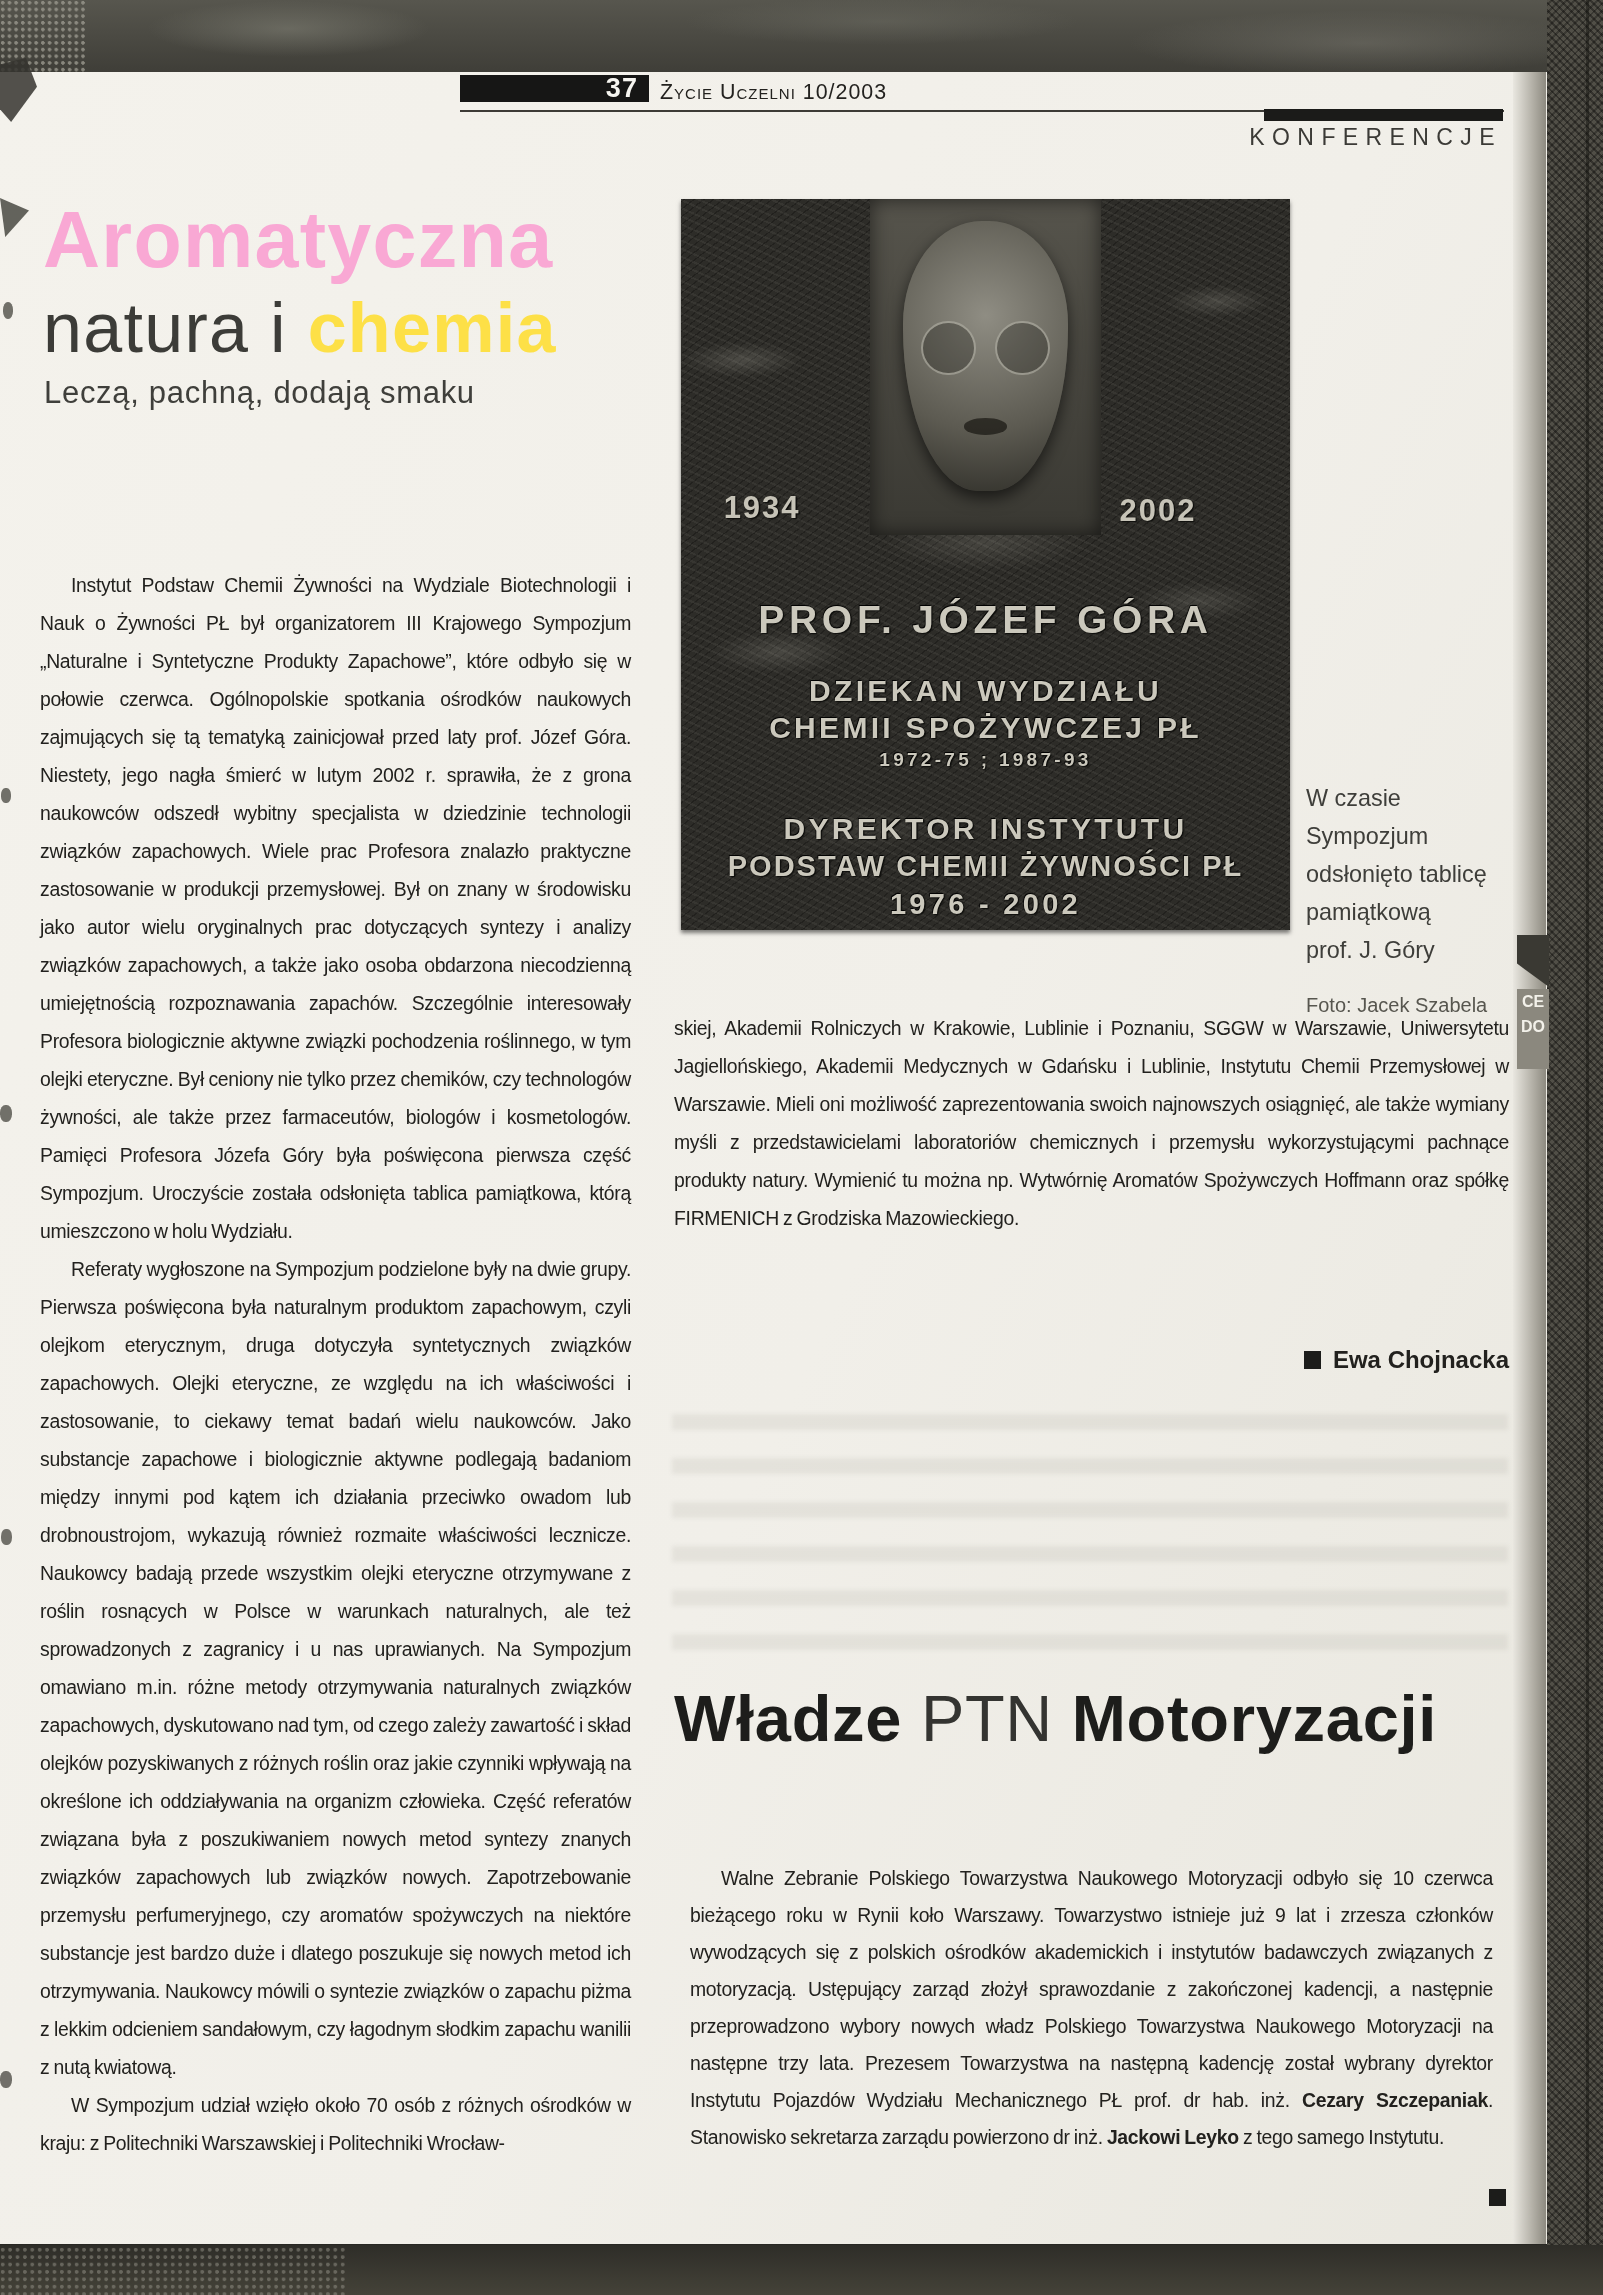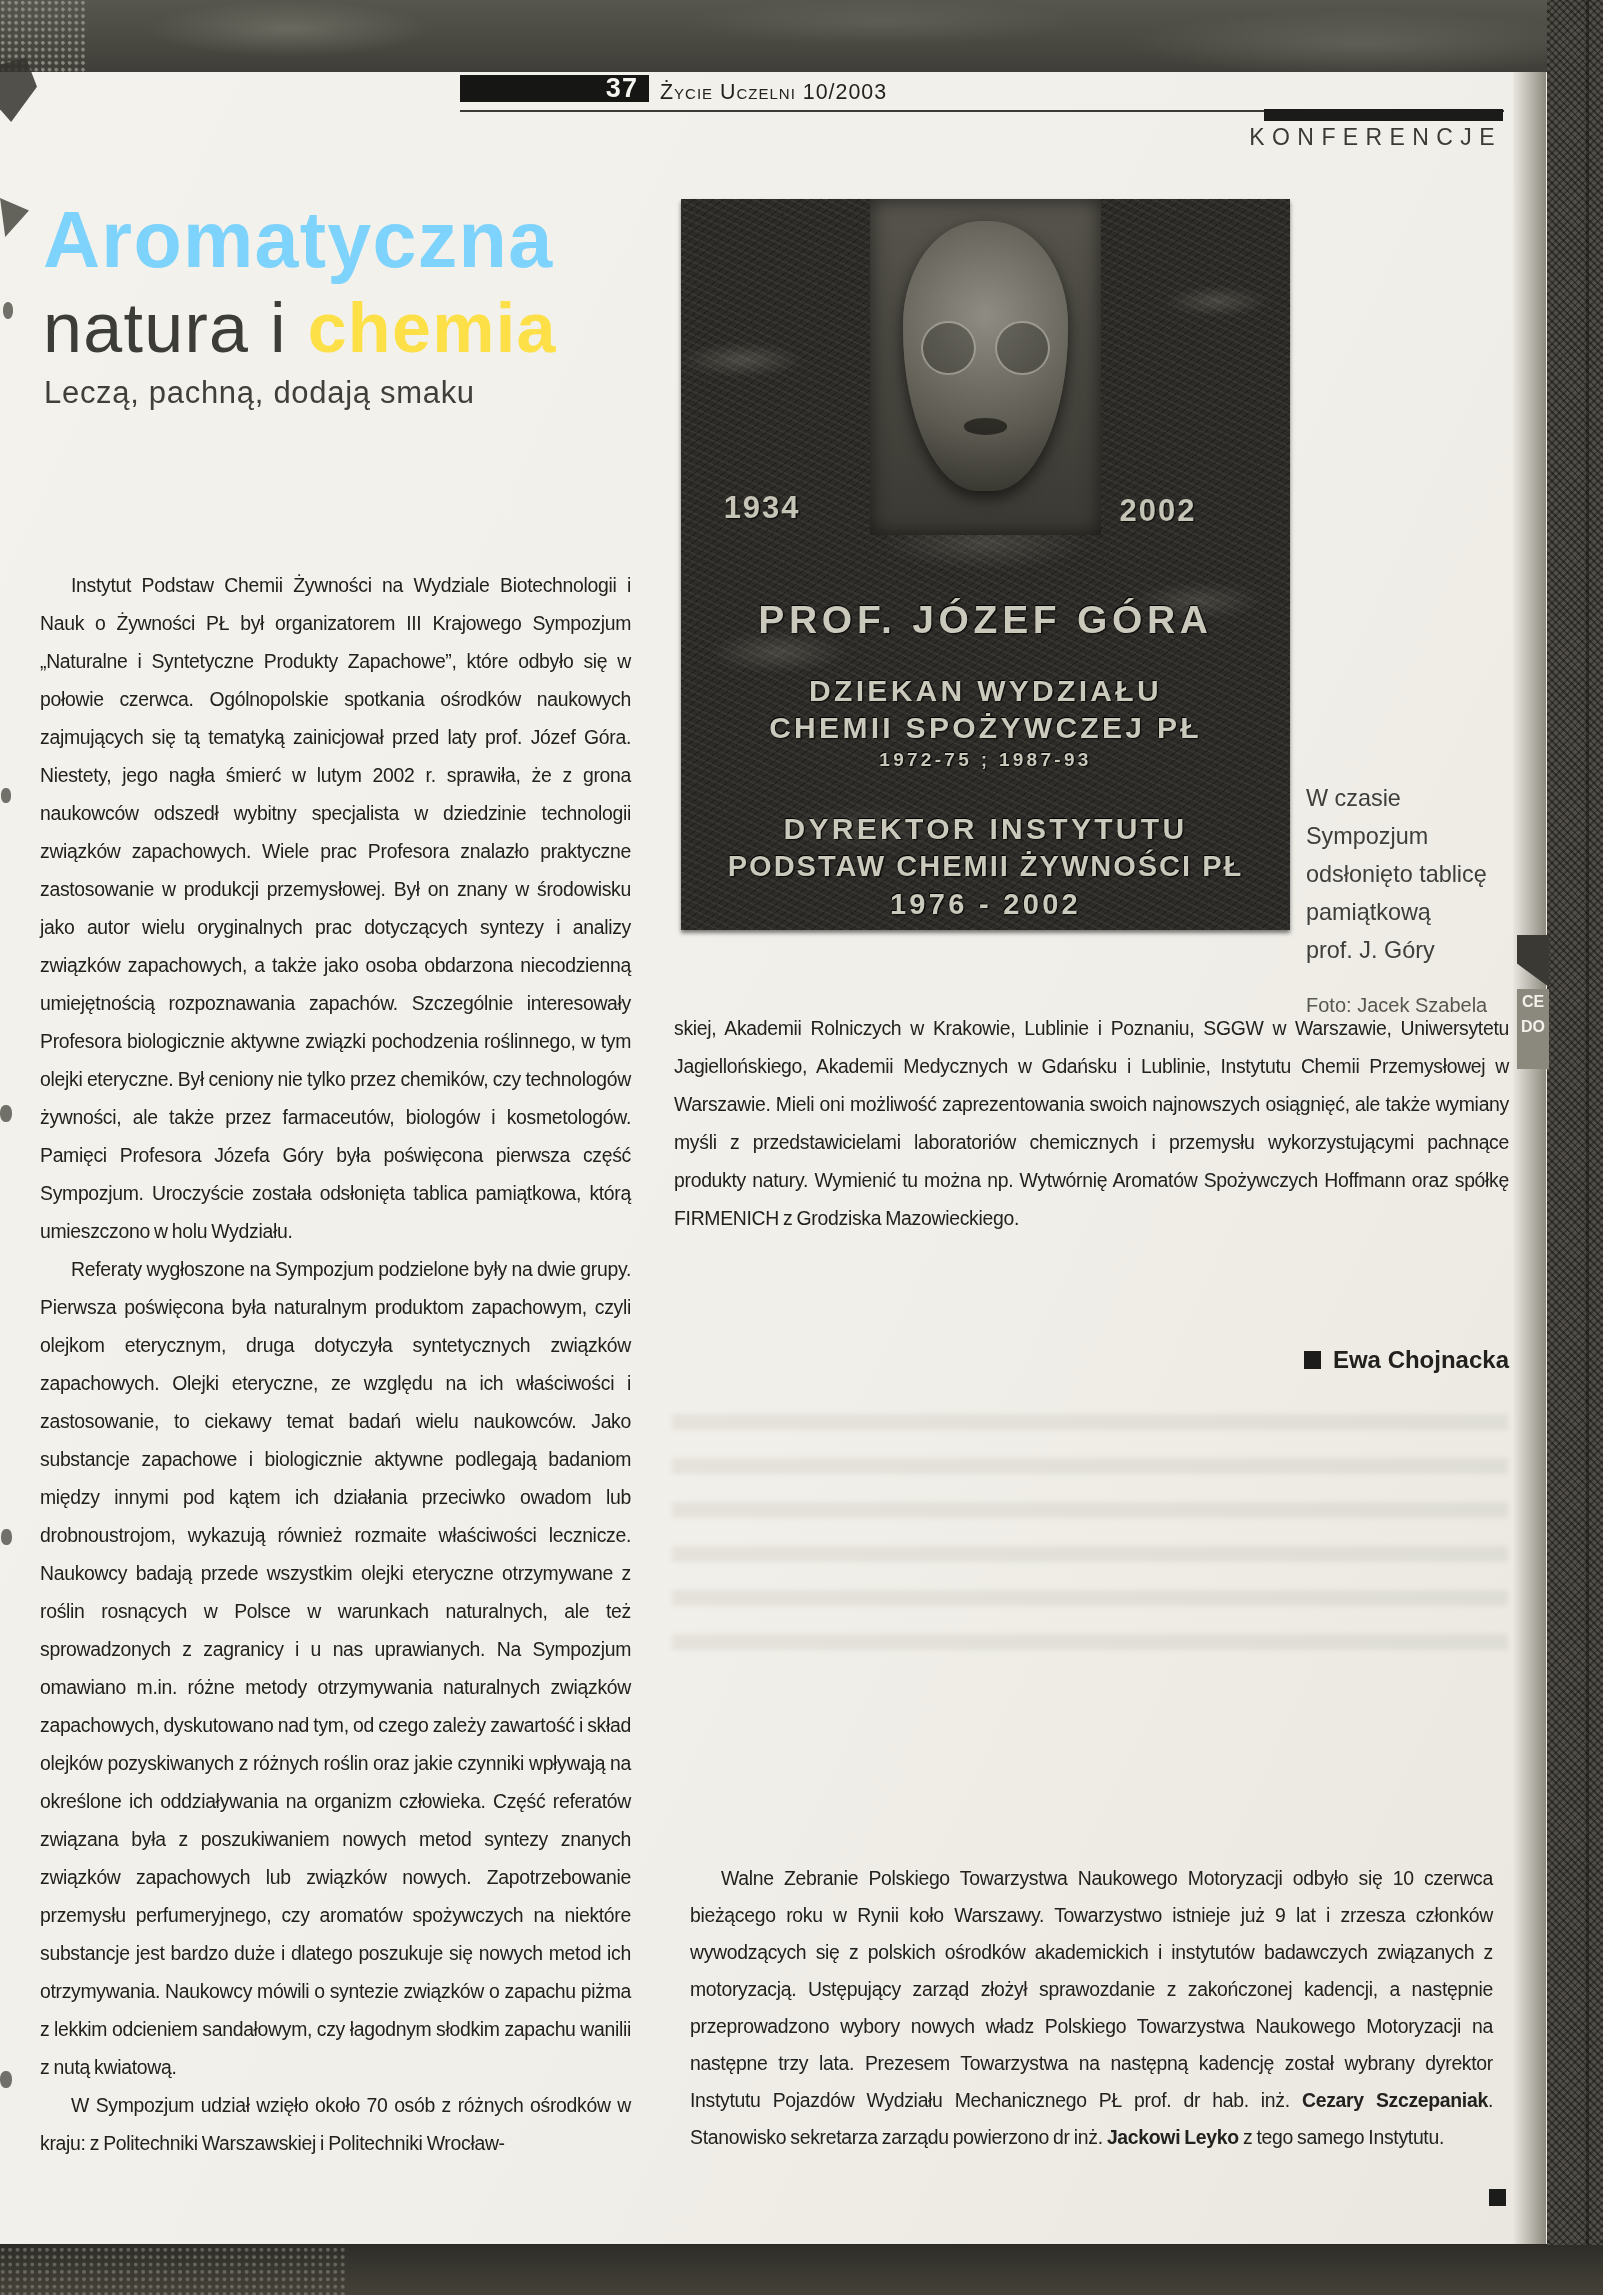--- a/index.html
+++ b/index.html
@@ -35,21 +35,21 @@
   
   .pn-box{position:absolute;left:460px;top:75px;width:189px;height:27px;background:#161615;
     color:#f6f5f0;font-size:27px;font-weight:bold;text-align:right;line-height:27px;padding-right:10.7px;letter-spacing:1.3px;}
   .journal{position:absolute;left:660px;top:80px;font-variant:small-caps;font-size:21.4px;color:#23221f;letter-spacing:1px;}
   .header-rule{position:absolute;left:460px;top:110px;width:1044px;height:2px;background:#3d3b36;}
   .konf-bar{position:absolute;left:1264px;top:109px;width:239px;height:12px;background:#1b1b19;}
   .konf-text{position:absolute;left:1137px;top:124px;width:365px;text-align:right;
     font-size:23px;letter-spacing:7.4px;margin-right:-7.4px;color:#3b3a36;}
 
   
-  .t1{position:absolute;left:43px;top:194px;font-size:79px;font-weight:bold;color:#7dd3fc;letter-spacing:1.3px;}
+  .t1{position:absolute;left:43px;top:194px;font-size:79px;font-weight:bold;color:#f9a8d4;letter-spacing:1.3px;}
   .t2{position:absolute;left:43px;top:288px;font-size:70px;color:#3c3c38;letter-spacing:1.3px;}
   .t2 .bold{font-weight:bold;color:#fde047;}
   .subtitle{position:absolute;left:44px;top:375px;font-size:31px;color:#3f3f3b;letter-spacing:0.7px;}
 
   
   .bodytext{font-size:19.4px;color:#22211e;text-align:justify;letter-spacing:-0.3px;word-spacing:-1px;}
   .col1{position:absolute;left:40px;top:566px;width:591px;line-height:38px;}
   .col1 p{margin:0;text-indent:31px;}
   .col2a{position:absolute;left:674px;top:1009px;width:835px;line-height:38px;}
   .col2a p{margin:0;}
@@ -178,20 +178,21 @@
   <div class="col2a bodytext">
     <p>skiej, Akademii Rolniczych w Krakowie, Lublinie i Poznaniu, SGGW w Warszawie, Uniwersytetu Jagiellońskiego, Akademii Medycznych w Gdańsku i Lublinie, Instytutu Chemii Przemysłowej w Warszawie. Mieli oni możliwość zaprezentowania swoich najnowszych osiągnięć, ale także wymiany myśli z przedstawicielami laboratoriów chemicznych i przemysłu wykorzystującymi pachnące produkty natury. Wymienić tu można np. Wytwórnię Aromatów Spożywczych Hoffmann oraz spółkę FIRMENICH z Grodziska Mazowieckiego.</p>
   </div>
 
   <div class="byline">
     <span class="sq"></span><span>Ewa Chojnacka</span>
   </div>
 
   <div class="ghost"></div>
 
+  <div class="t3"><span>Władze </span><span class="light">PTN </span><span>Motoryzacji</span></div>
 
   <div class="col2b bodytext">
     <p><span>Walne Zebranie Polskiego Towarzystwa Naukowego Motoryzacji odbyło się 10 czerwca bieżącego roku w Rynii koło Warszawy. Towarzystwo istnieje już 9 lat i zrzesza członków wywodzących się z polskich ośrodków akademickich i instytutów badawczych związanych z motoryzacją. Ustępujący zarząd złożył sprawozdanie z zakończonej kadencji, a następnie przeprowadzono wybory nowych władz Polskiego Towarzystwa Naukowego Motoryzacji na następne trzy lata. Prezesem Towarzystwa na następną kadencję został wybrany dyrektor Instytutu Pojazdów Wydziału Mechanicznego PŁ prof. dr hab. inż. </span><span class="bold">Cezary Szczepaniak</span><span>. Stanowisko sekretarza zarządu powierzono dr inż. </span><span class="bold">Jackowi Leyko</span><span> z tego samego Instytutu.</span></p>
   </div>
   <div class="endsq"></div>
 
   <div class="edge-tab-dark"></div>
   <div class="edge-tab">
     <div>CE</div>
     <div>DO</div>

